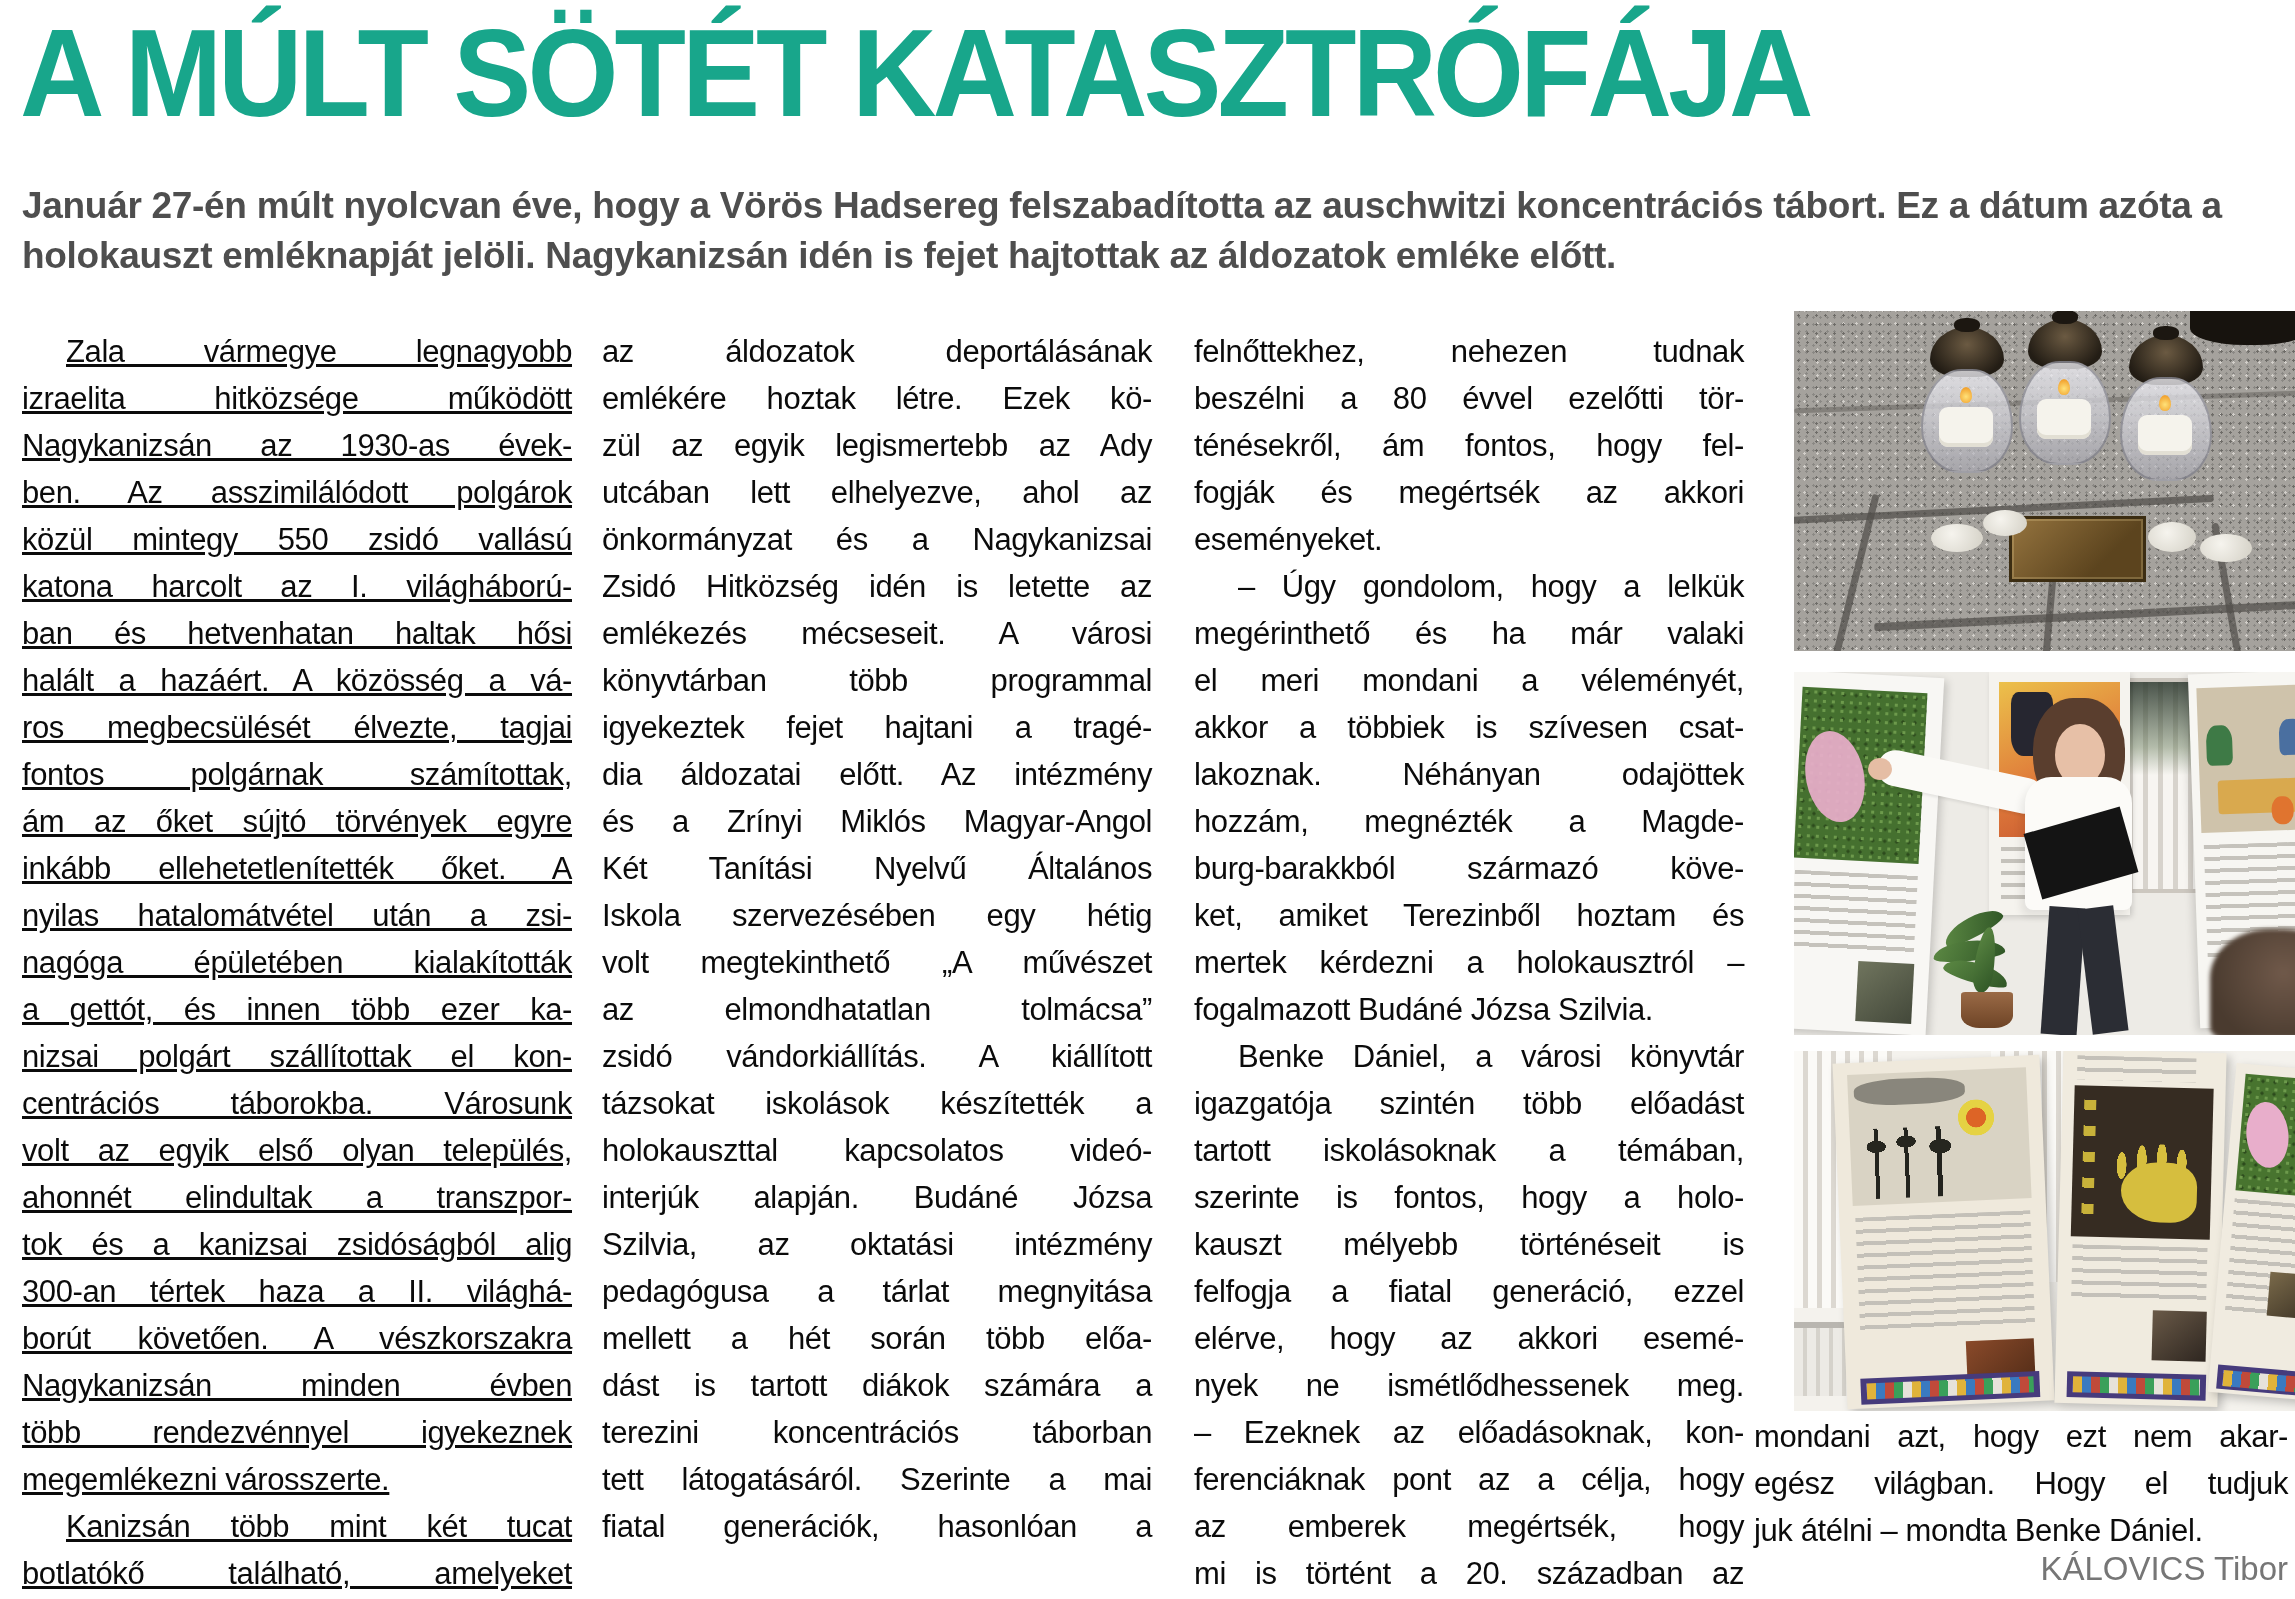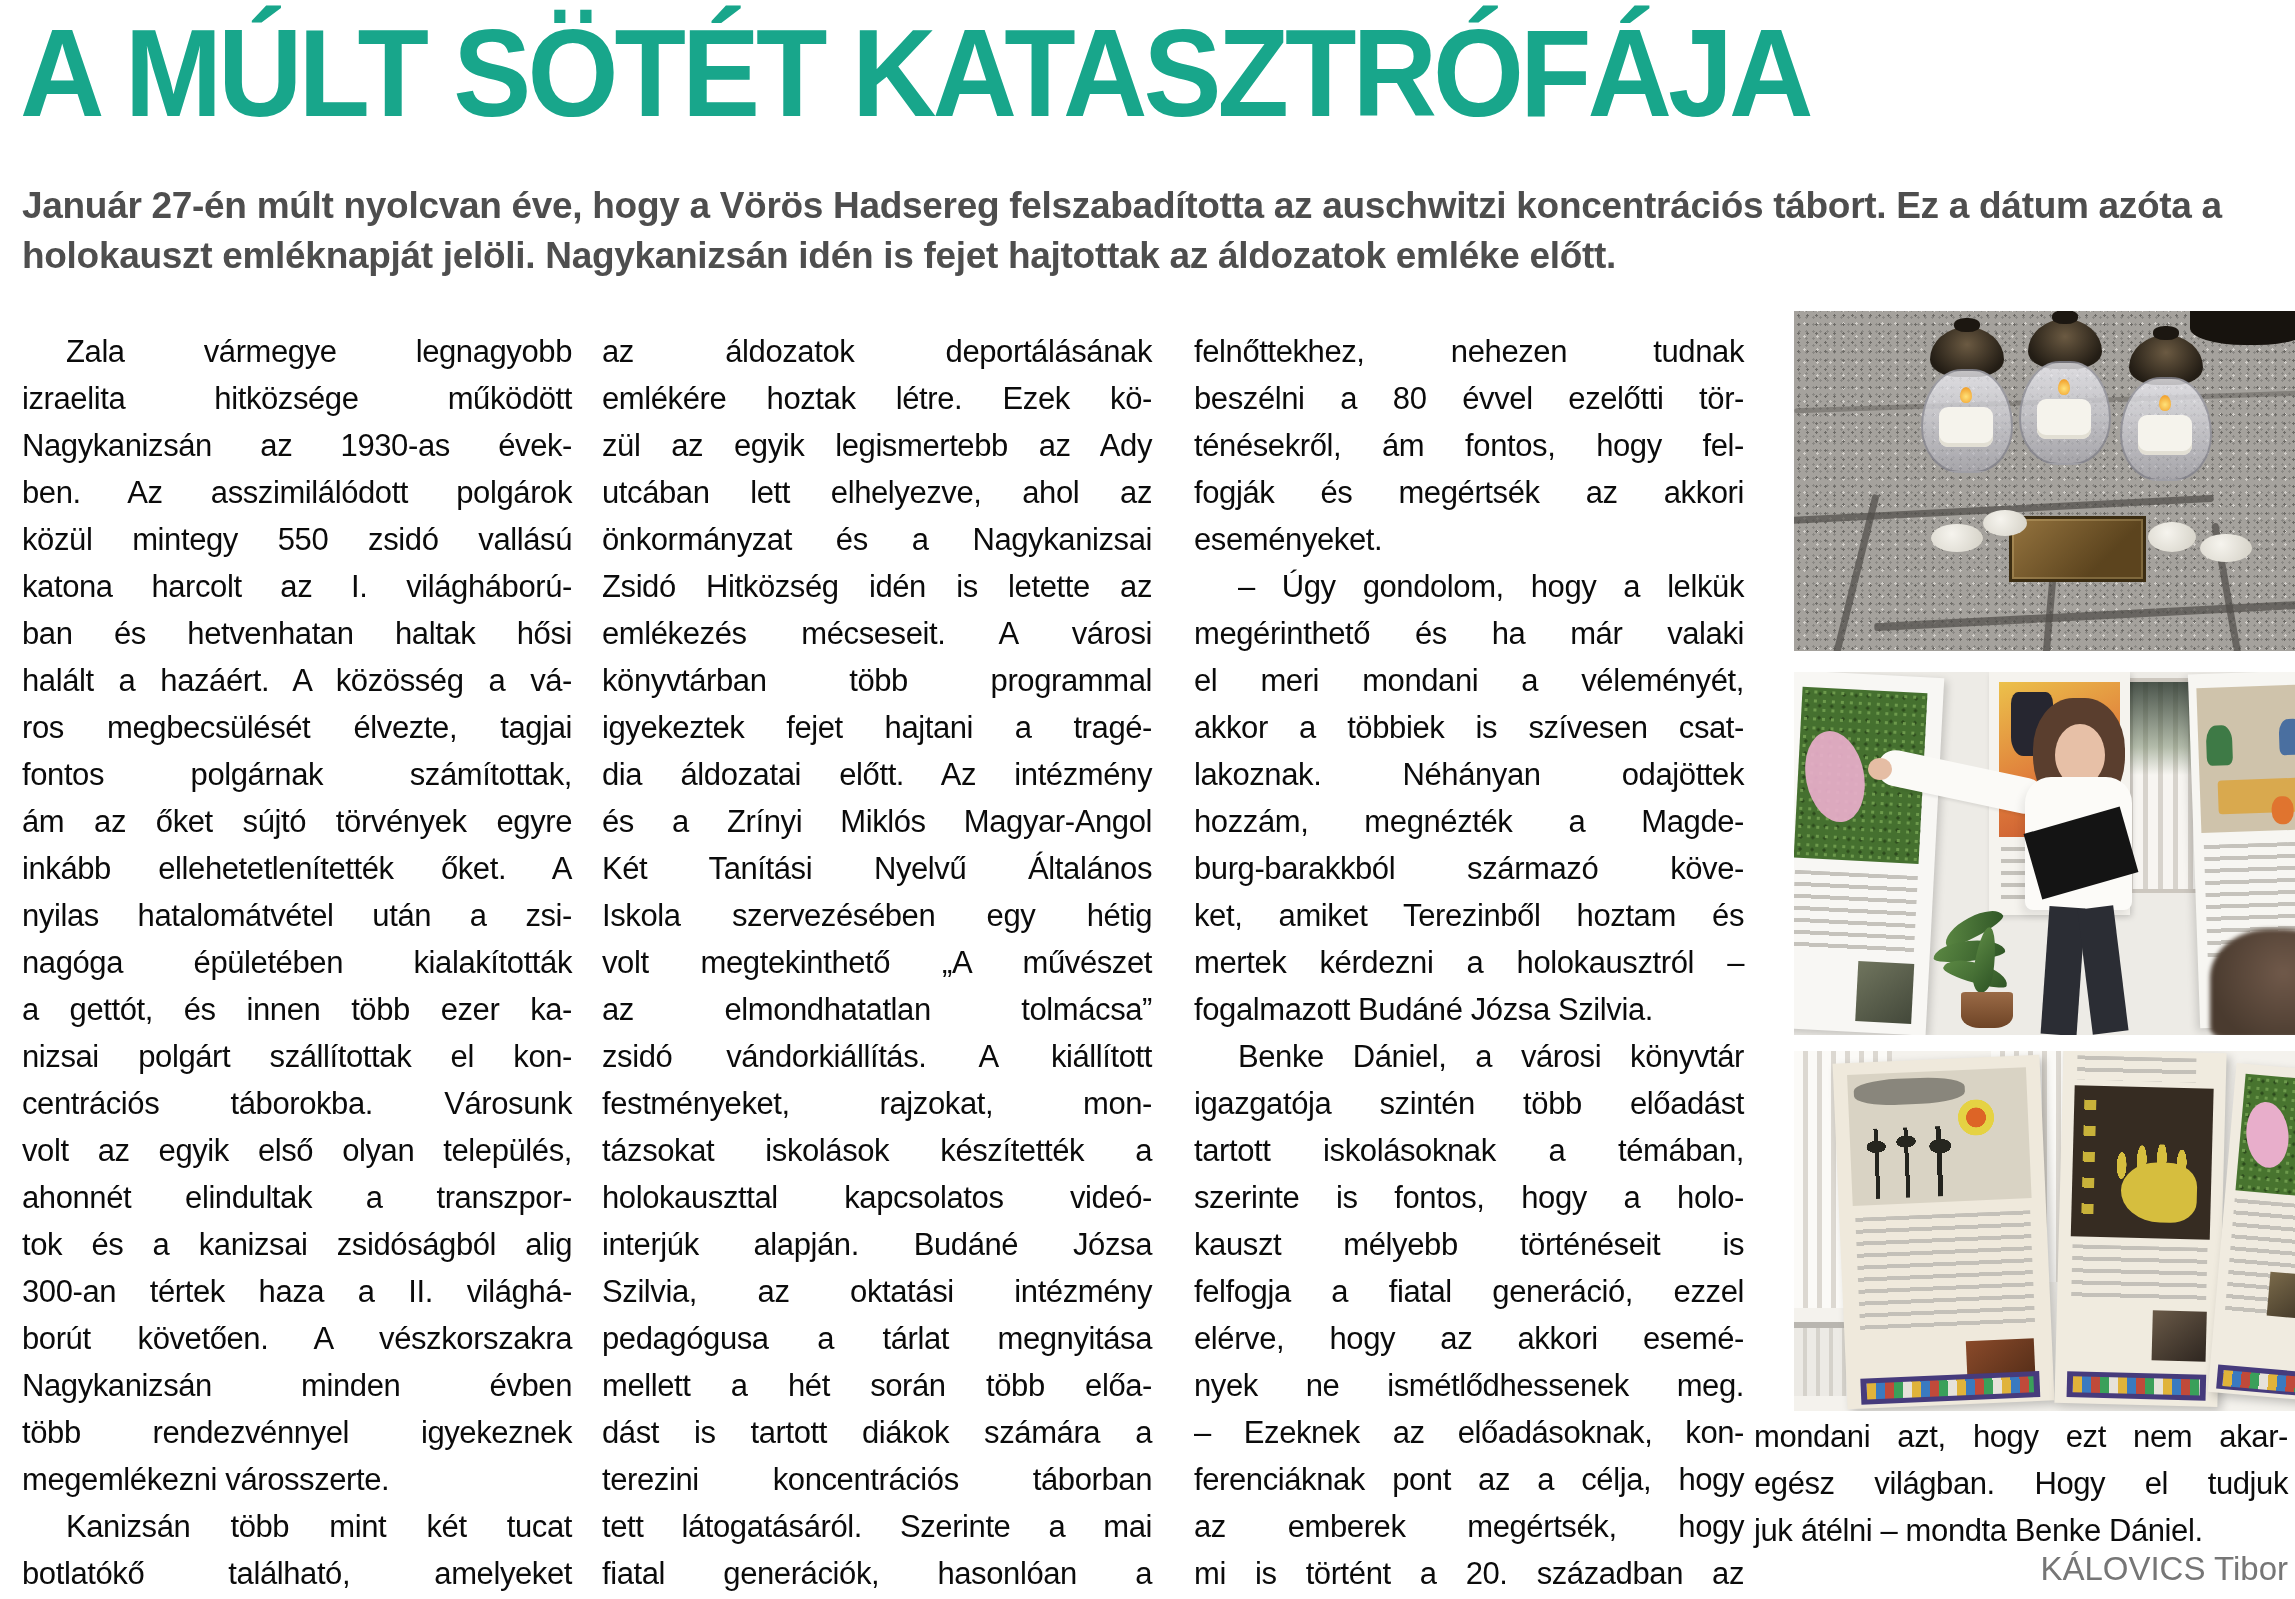--- a/index.html
+++ b/index.html
@@ -4,21 +4,21 @@
 <style>
   html,body{margin:0;padding:0;background:#ffffff;}
   .page{position:relative;width:2295px;height:1600px;background:#ffffff;overflow:hidden;
         font-family:"Liberation Sans",sans-serif;}
   .headline{position:absolute;left:20px;top:2px;margin:0;font-size:117px;font-weight:700;
             letter-spacing:-4px;transform:scaleY(1.06);transform-origin:left top;white-space:nowrap;}
   .lead{position:absolute;left:22px;top:181px;width:2261px;margin:0;font-size:37px;line-height:50px;
         color:#4e4e4e;letter-spacing:-0.3px;}
   .col{position:absolute;top:328px;width:550px;font-size:31px;line-height:47px;color:#0b0b0b;
        letter-spacing:-0.4px;}
-  .c1{left:22px;} .c2{left:602px;} .c3{left:1182px;margin-left:12px;}
+  .c1{left:22px;text-decoration:underline;} .c2{left:602px;} .c3{left:1182px;margin-left:12px;}
   .ln{text-align:justify;text-align-last:justify;-moz-text-align-last:justify;}
   .ln.end{text-align-last:left;-moz-text-align-last:left;}
   .ln.ind{text-indent:44px;}
   .closing{left:1754px;top:1413px;width:534px;}
   .byline{position:absolute;left:1754px;top:1550px;width:534px;text-align:right;font-size:33px;
           color:#767676;}
   .photo{position:absolute;left:1754px;width:534px;overflow:hidden;background:#a5a29d;}
   .photo *{position:absolute;}
   .p1{top:295px;height:340px;}
   .p2{top:656px;height:363px;background:#edebe6;}
@@ -210,21 +210,20 @@
       <div class="ln">emlékezés mécseseit. A városi</div>
       <div class="ln">könyvtárban több programmal</div>
       <div class="ln">igyekeztek fejet hajtani a tragé-</div>
       <div class="ln">dia áldozatai előtt. Az intézmény</div>
       <div class="ln">és a Zrínyi Miklós Magyar-Angol</div>
       <div class="ln">Két Tanítási Nyelvű Általános</div>
       <div class="ln">Iskola szervezésében egy hétig</div>
       <div class="ln">volt megtekinthető „A művészet</div>
       <div class="ln">az elmondhatatlan tolmácsa”</div>
       <div class="ln">zsidó vándorkiállítás. A kiállított</div>
-      <div class="ln">festményeket, rajzokat, mon-</div>
       <div class="ln">tázsokat iskolások készítették a</div>
       <div class="ln">holokauszttal kapcsolatos videó-</div>
       <div class="ln">interjúk alapján. Budáné Józsa</div>
       <div class="ln">Szilvia, az oktatási intézmény</div>
       <div class="ln">pedagógusa a tárlat megnyitása</div>
       <div class="ln">mellett a hét során több előa-</div>
       <div class="ln">dást is tartott diákok számára a</div>
       <div class="ln">terezini koncentrációs táborban</div>
       <div class="ln">tett látogatásáról. Szerinte a mai</div>
       <div class="ln">fiatal generációk, hasonlóan a</div>

